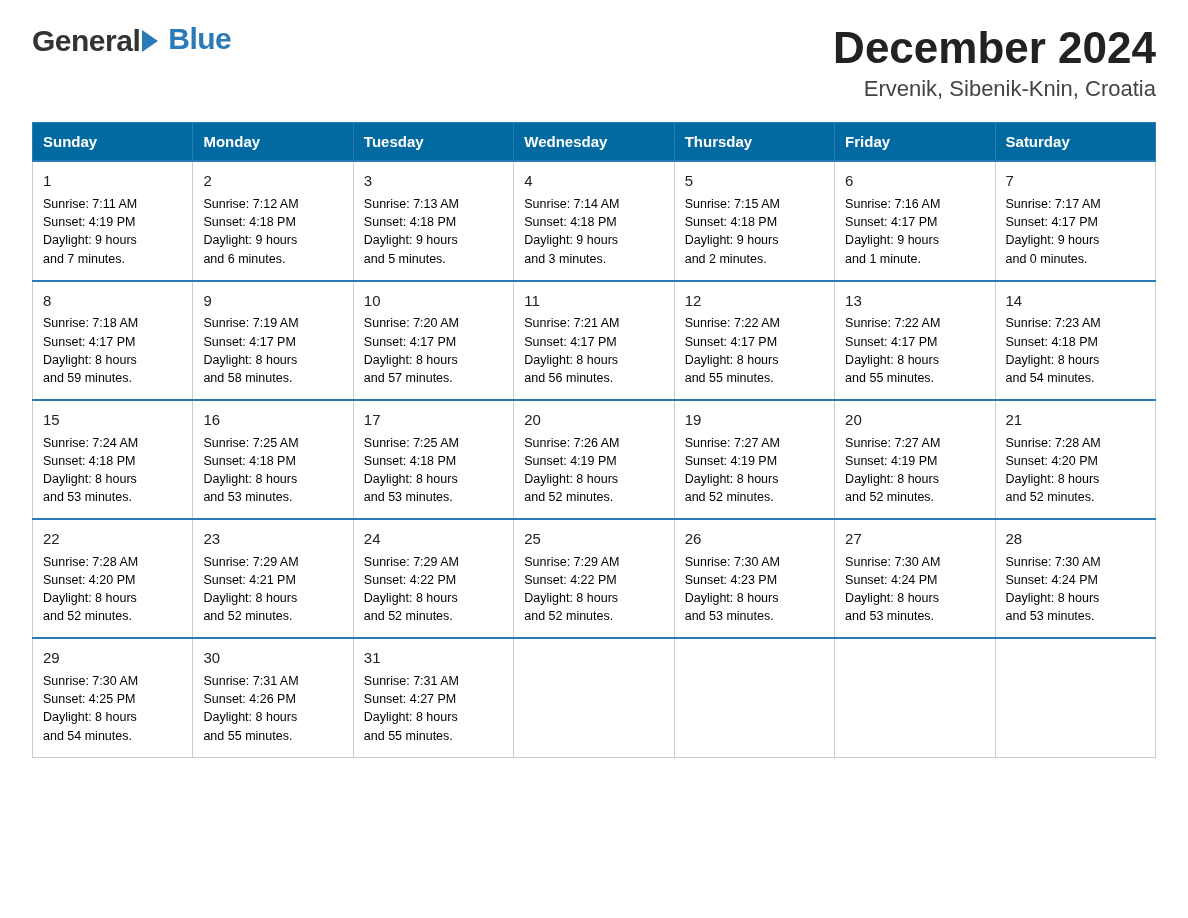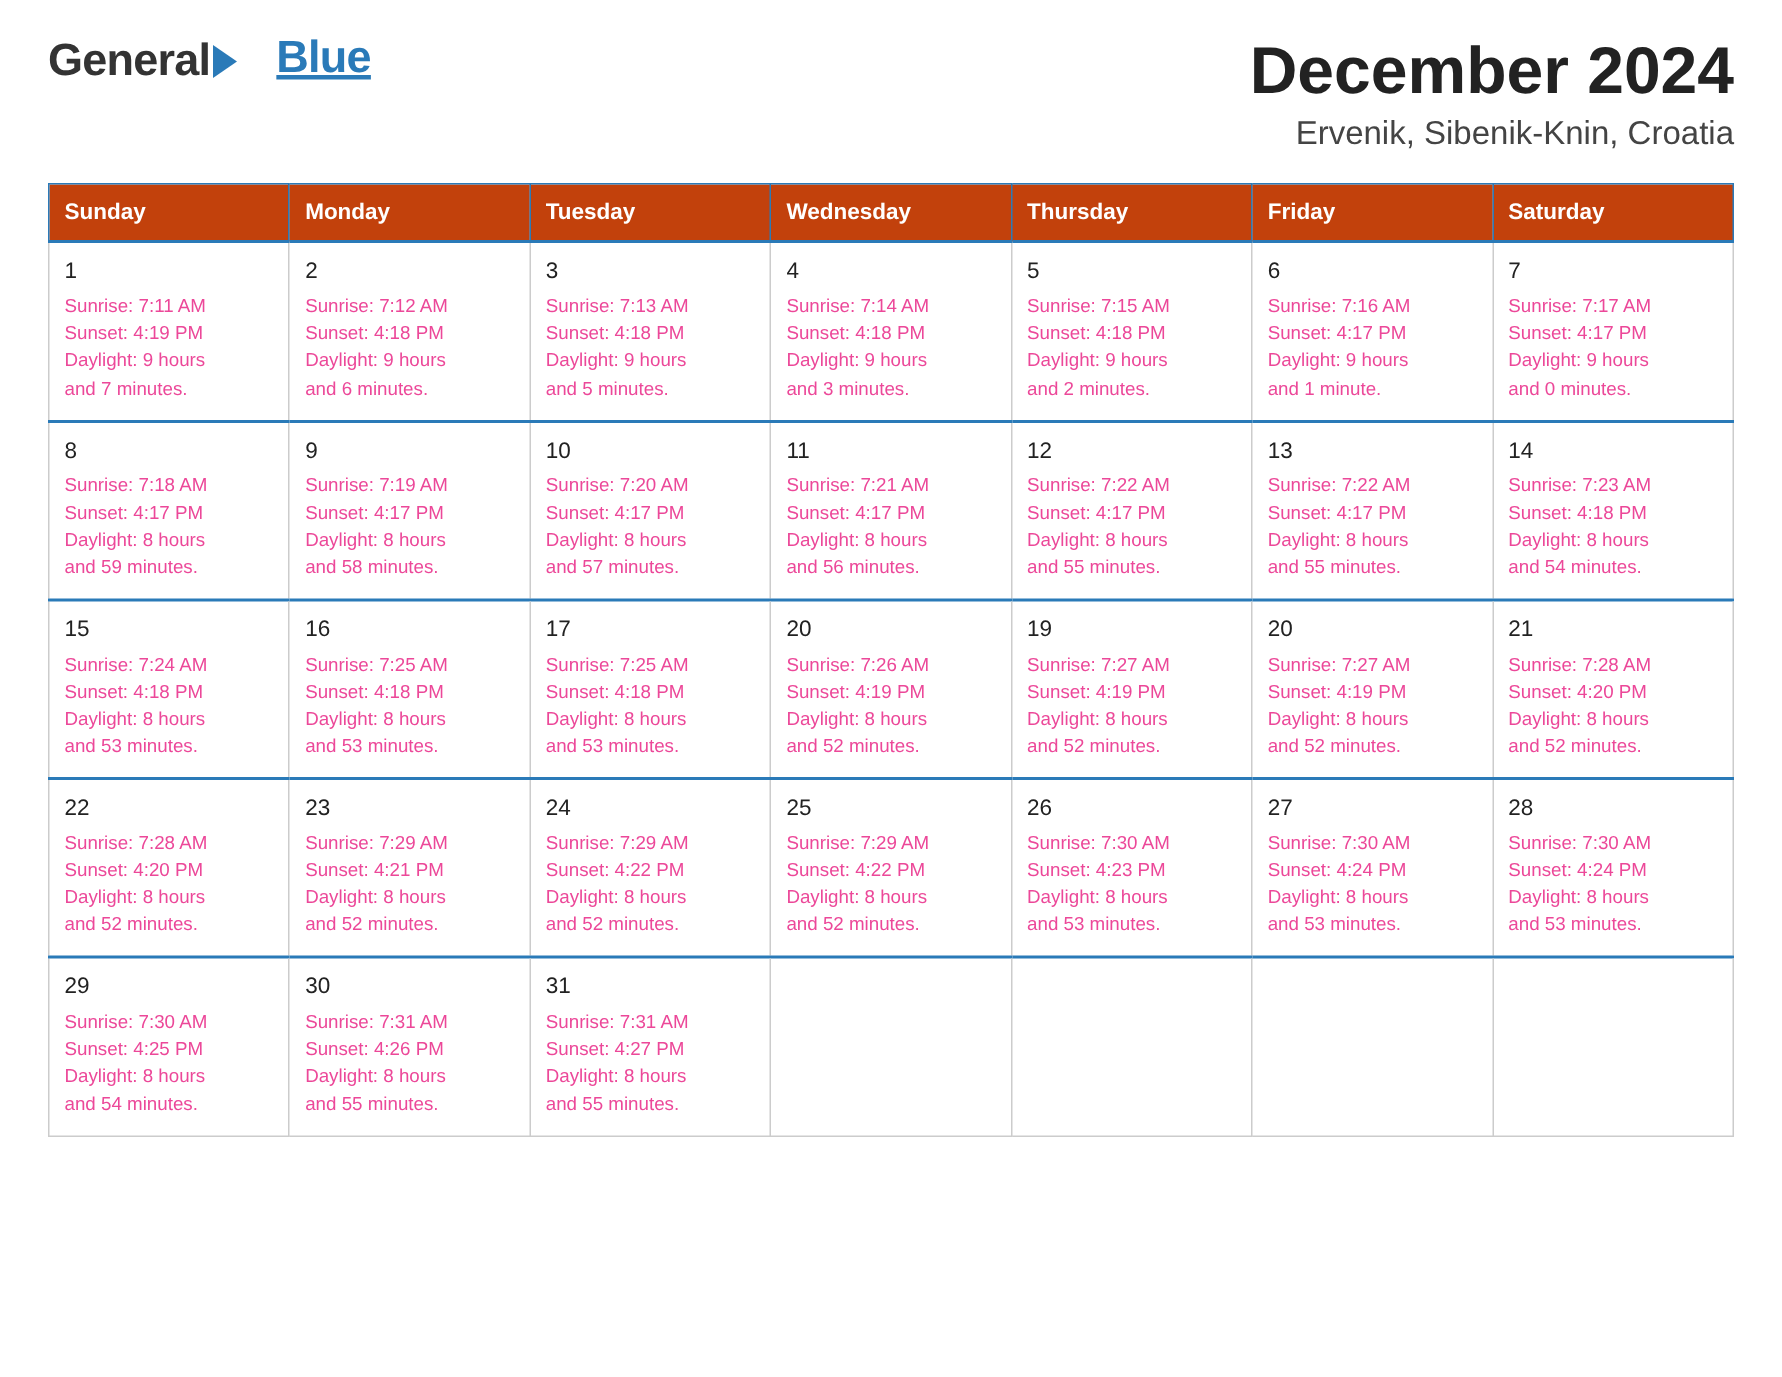--- a/index.html
+++ b/index.html
@@ -34,21 +34,21 @@
       font-size: 22px;
       color: #444;
       margin-top: 4px;
     }
     table {
       width: 100%;
       border-collapse: collapse;
       font-size: 13.5px;
     }
     thead tr th {
-      background-color: #c2410c;
+      background-color: #0369a1;
       color: #fff;
       font-weight: bold;
       font-size: 15px;
       padding: 10px 10px;
       text-align: left;
       border: 1px solid #2a7ab8;
     }
     tbody tr td {
       vertical-align: top;
       padding: 8px 10px 12px 10px;
@@ -60,21 +60,21 @@
       line-height: 1.45;
     }
     .day-num {
       font-size: 15px;
       font-weight: normal;
       margin-bottom: 3px;
       display: block;
     }
     .day-info {
       font-size: 12.5px;
-      color: #ec4899;
+      color: #000000;
     }
     tbody tr td:empty {
       border-top: 2px solid #2a7ab8;
     }
     .logo-row {
       display: flex;
       align-items: center;
     }
     .logo-text-general {
       font-size: 30px;
@@ -91,22 +91,21 @@
       border-left: 16px solid #2a7ab8;
       margin-left: 2px;
       margin-right: 0px;
       vertical-align: middle;
     }
     .logo-text-blue {
       font-size: 30px;
       font-weight: bold;
       color: #2a7ab8;
       letter-spacing: -0.5px;
-      margin-left: 22px;
-      text-decoration: underline;
+      margin-left: 6px;
     }
   </style>
 </head>
 <body>
 
 <div class="header">
   <div class="logo">
     <div class="logo-row">
       <span class="logo-text-general">General</span>
       <span class="logo-chevron"></span>

